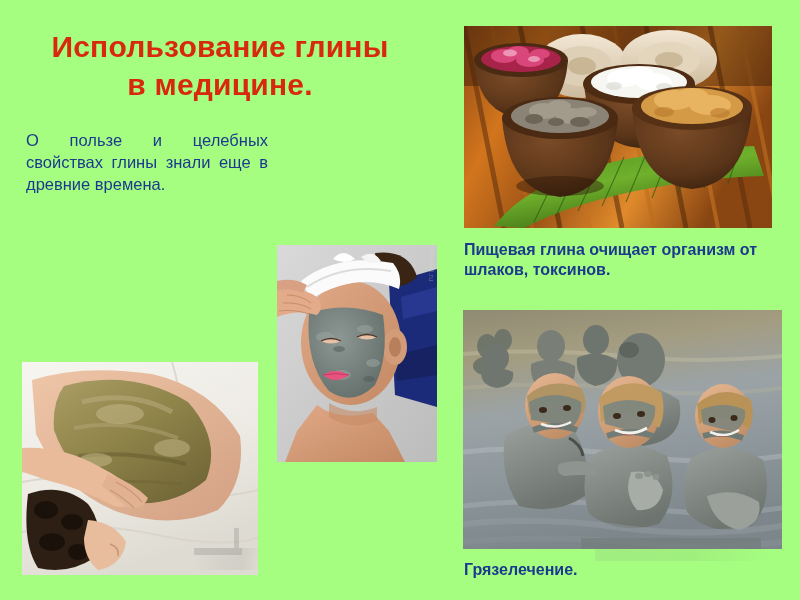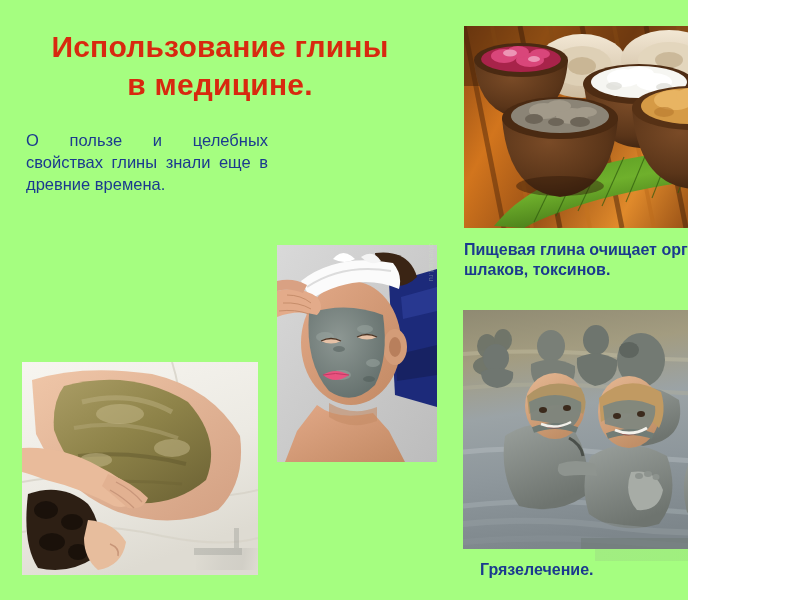--- a/index.html
+++ b/index.html
@@ -7,21 +7,21 @@
     padding: 0;
   }
   body {
     width: 800px;
     height: 600px;
     overflow: hidden;
     font-family: "Liberation Sans", sans-serif;
   }
   #slide {
     position: relative;
-    width: 688px;
+    width: 800px;
     height: 600px;
     background: #a5fe80;
     overflow: hidden;
   }
 
   
   .slide-title {
     position: absolute;
     left: 20px;
     top: 28px;
@@ -52,21 +52,21 @@
     top: 240px;
     width: 330px;
     color: #1b3a8e;
     font-size: 16px;
     font-weight: bold;
     line-height: 1.28;
     text-align: left;
   }
   .caption-mud {
     position: absolute;
-    left: 480px;
+    left: 464px;
     top: 561px;
     color: #1b3a8e;
     font-size: 16px;
     font-weight: bold;
     text-align: left;
   }
 
   
   .photo {
     position: absolute;

